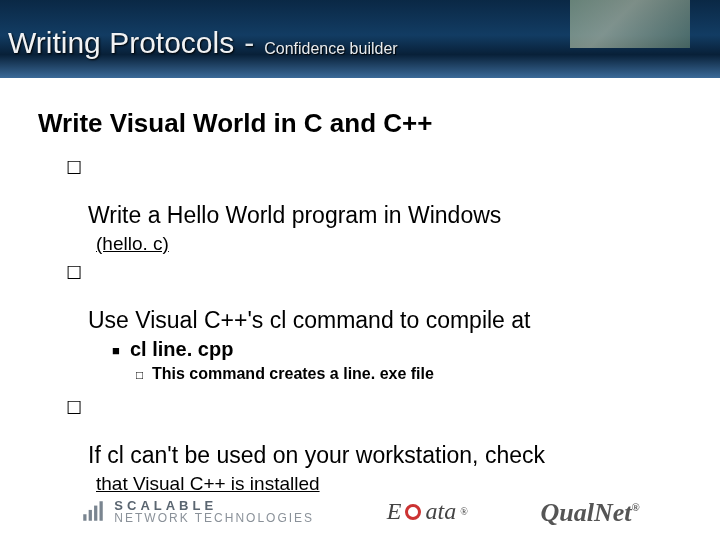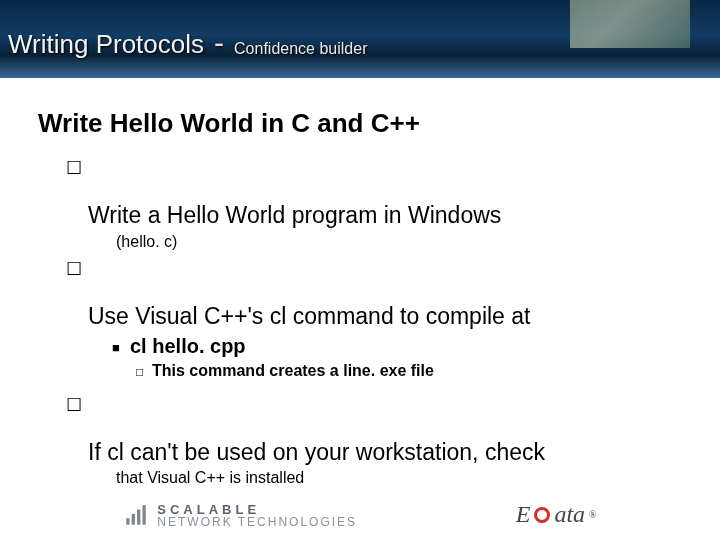--- a/index.html
+++ b/index.html
@@ -20,21 +20,21 @@
     color: #fff;
   }
   .header::before {
     content: "";
     position: absolute;
     right: 30px; top: 0; width: 120px; height: 48px;
     background: linear-gradient(135deg, #8ea88e 0%, #aeb9a3 40%, #5c7a6a 100%);
     opacity: 0.7;
   }
   .header-title {
-    font-size: 26px;
+    font-size: 30px;
     color: #f0f2f4;
     text-shadow: 1px 1px 2px #000;
     font-weight: normal;
   }
   .header-dash {
     font-size: 30px;
     color: #dfe4e8;
     margin: 0 10px;
     text-shadow: 1px 1px 2px #000;
   }
@@ -59,21 +59,21 @@
     line-height: 1.25;
     display: flex;
     margin-bottom: 2px;
   }
   .b1-item .chk {
     flex: 0 0 22px;
     font-size: 18px;
     padding-top: 4px;
   }
   .b1-item .txt { flex: 1; margin-top: 48px; }
-  .cont { margin-left: 50px; font-size: 16px; line-height: 1.25; margin-bottom: 2px; }
+  .cont { margin-left: 30px; font-size: 19px; line-height: 1.25; margin-bottom: 2px; text-decoration: underline; }
   .b2 { margin-left: 74px; }
   .b2-item {
     font-size: 20px;
     font-weight: bold;
     display: flex;
     margin: 4px 0;
   }
   .b2-item .sq {
     flex: 0 0 18px;
     font-size: 13px;
@@ -90,21 +90,21 @@
     flex: 0 0 16px;
     font-size: 12px;
     padding-top: 3px;
   }
   .seg { display: inline; }
   .footer {
     position: absolute;
     bottom: 12px; left: 0; width: 100%;
     display: flex;
     justify-content: space-around;
-    align-items: flex-end;
+    align-items: flex-start;
     padding: 0 44px;
   }
   .logo { display: flex; align-items: center; gap: 8px; color: #6b7a85; font-size: 11px; letter-spacing: 1px; }
   .logo .mark { width: 26px; height: 26px; }
   .scalable-mark { position: relative; }
   .scalable-mark svg { width: 100%; height: 100%; }
   .scalable-text { display: flex; flex-direction: column; line-height: 1; }
   .scalable-text .l1 { font-size: 13px; color: #5a6570; letter-spacing: 4px; font-weight: bold; }
   .scalable-text .l2 { font-size: 12px; color: #8a9199; letter-spacing: 2px; }
   .exata { font-family: Georgia, serif; font-size: 24px; font-style: italic; color: #444; display: flex; align-items: center; gap: 4px; }
@@ -116,41 +116,41 @@
 </head>
 <body>
 
 <div class="header">
   <span class="header-title">Writing Protocols</span>
   <span class="header-dash">-</span>
   <span class="header-sub">Confidence builder</span>
 </div>
 
 <div class="content">
-  <div class="heading">Write Hello World in C and C++</div>
+  <div class="heading">Write Visual World in C and C++</div>
 
   <div class="b1">
     <div class="b1-item">
       <span class="chk">☐</span>
       <span class="txt">Write a Hello World program in Windows</span>
     </div>
     <div class="cont">(hello. c)</div>
 
     <div class="b1-item">
       <span class="chk">☐</span>
       <span class="txt">
         <span class="seg">Use Visual C++'s </span><span class="seg">cl</span><span class="seg"> command to compile at</span>
       </span>
     </div>
   </div>
 
   <div class="b2">
     <div class="b2-item">
       <span class="sq">■</span>
-      <span>cl hello. cpp</span>
+      <span>cl line. cpp</span>
     </div>
   </div>
 
   <div class="b3">
     <div class="b3-item">
       <span class="sq2">□</span>
       <span>This command creates a line. exe file</span>
     </div>
   </div>
 
@@ -181,13 +181,16 @@
       <span class="l1">SCALABLE</span>
       <span class="l2">NETWORK TECHNOLOGIES</span>
     </span>
   </div>
   <div class="exata">
     <span>E</span>
       <span class="dot"></span>
       <span>ata</span>
       <sup>®</sup>
   </div>
+  <div class="qualnet">
+    <span>QualNet</span><sup>®</sup>
+  </div>
 </div>
 
 </body></html>

